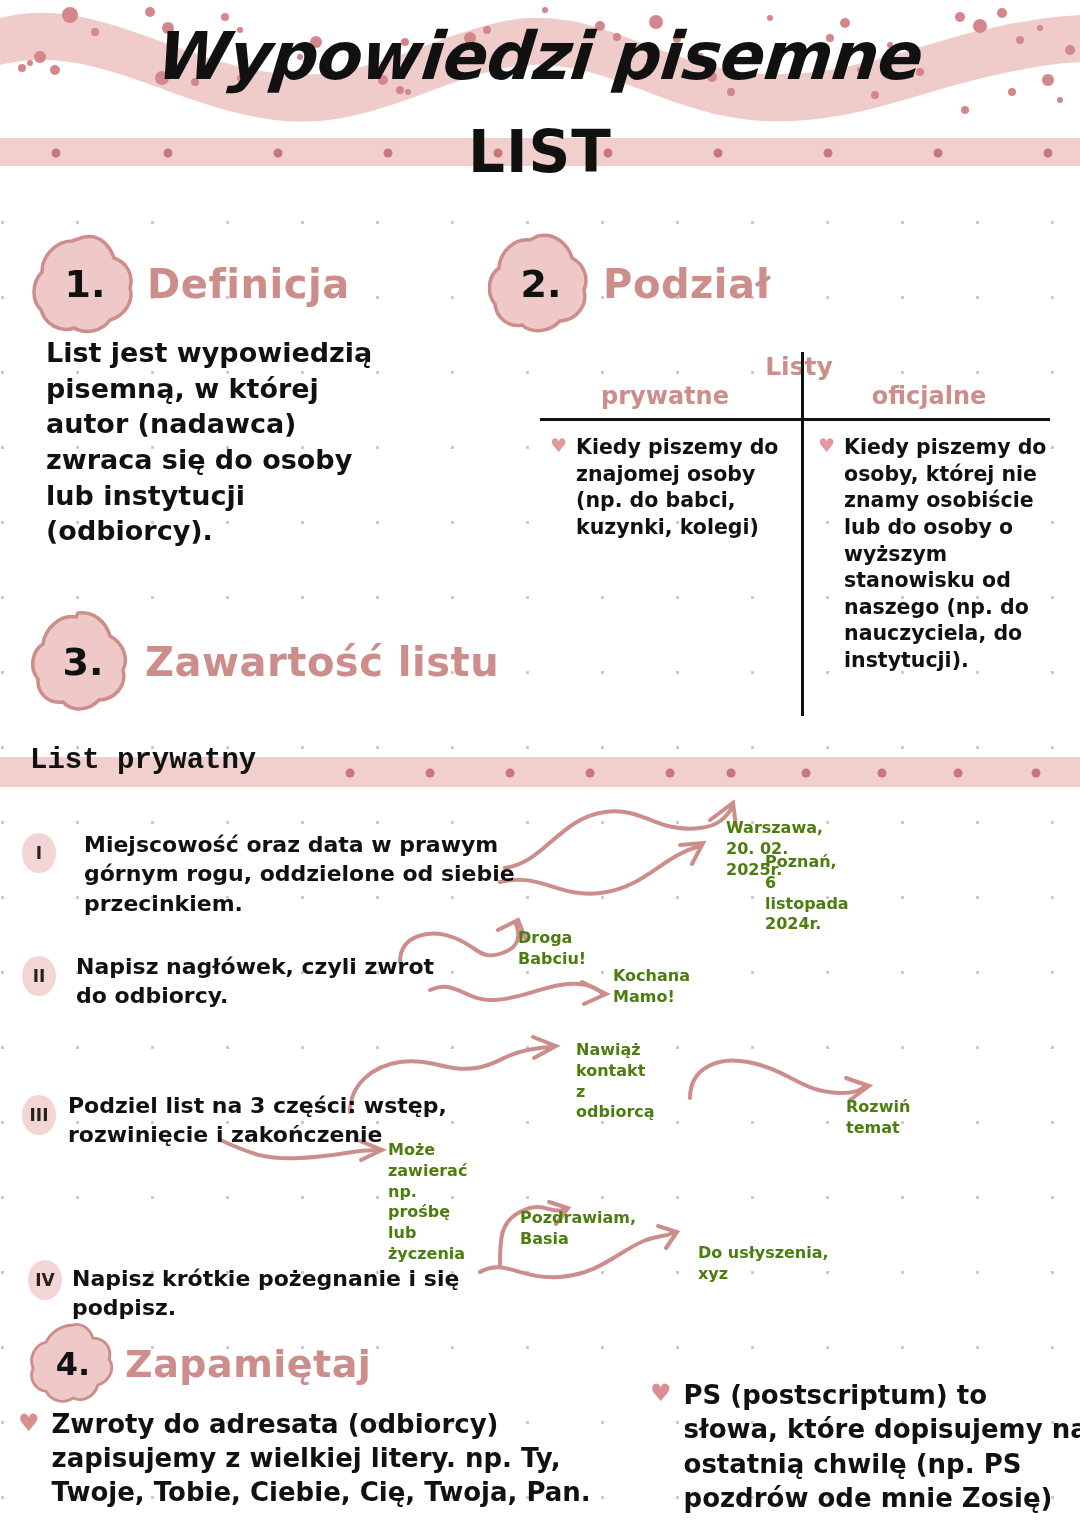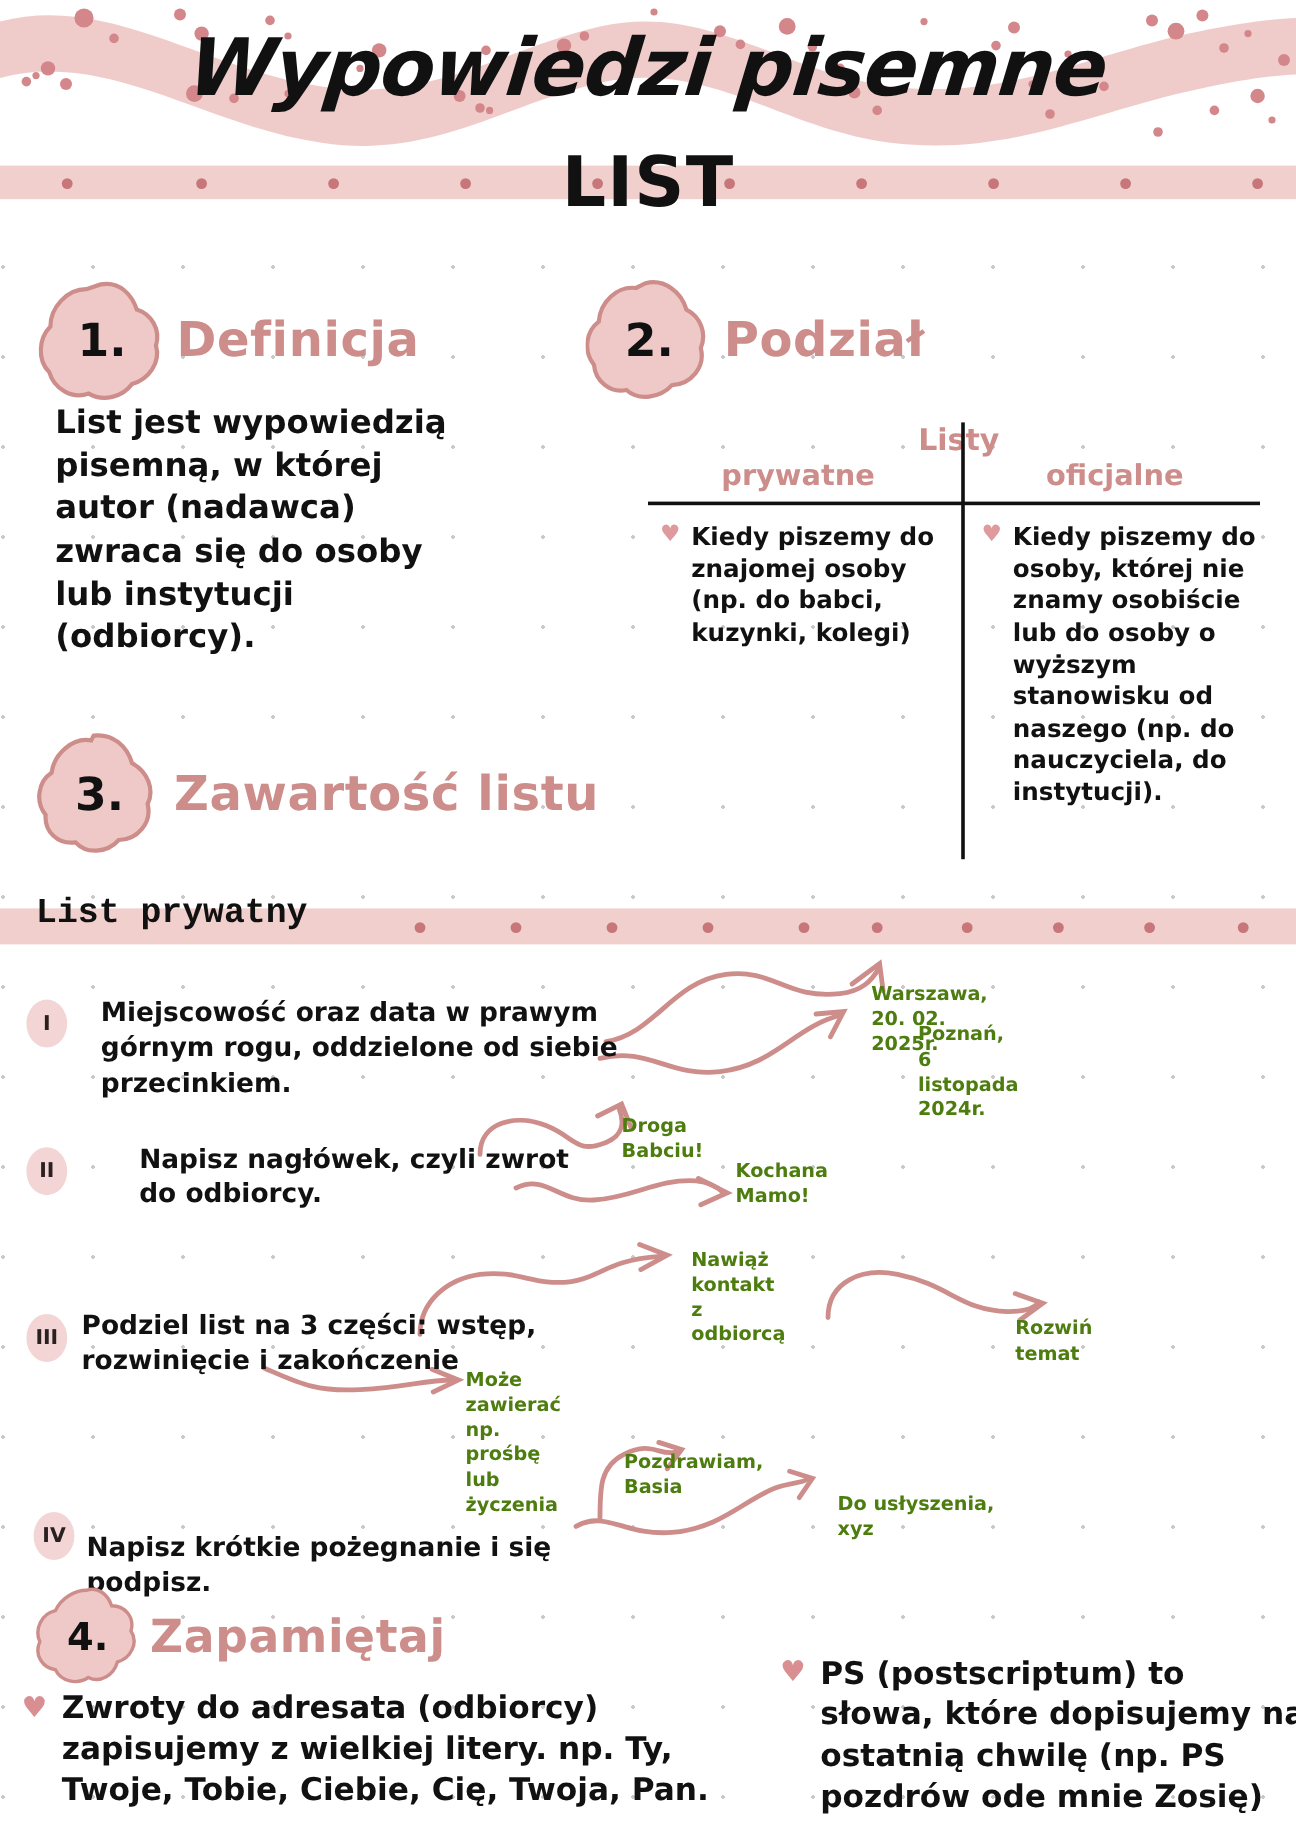--- a/index.html
+++ b/index.html
@@ -359,36 +359,36 @@
 
 <div class="roman-item">
   <div class="roman-marker" style="left:22px; top:833px;">I</div>
   <div class="roman-text" style="left:84px; top:830px; width:450px;">Miejscowość oraz data w prawym górnym rogu, oddzielone od siebie przecinkiem.</div>
   <div class="example" style="left:726px; top:818px;">Warszawa, 20. 02. 2025r.</div>
   <div class="example" style="left:765px; top:852px;">Poznań, 6 listopada 2024r.</div>
 </div>
 
 <div class="roman-item">
   <div class="roman-marker" style="left:22px; top:956px;">II</div>
-  <div class="roman-text" style="left:76px; top:952px; width:370px;margin-left:40px;">Napisz nagłówek, czyli zwrot do odbiorcy.</div>
+  <div class="roman-text" style="left:76px; top:952px; width:370px;">Napisz nagłówek, czyli zwrot do odbiorcy.</div>
   <div class="example" style="left:518px; top:928px;">Droga Babciu!</div>
   <div class="example" style="left:613px; top:966px;">Kochana Mamo!</div>
 </div>
 
 <div class="roman-item">
   <div class="roman-marker" style="left:22px; top:1095px;">III</div>
   <div class="roman-text" style="left:68px; top:1091px; width:470px;">Podziel list na 3 części: wstęp, rozwinięcie i zakończenie</div>
   <div class="example" style="left:576px; top:1040px;">Nawiąż kontakt z odbiorcą</div>
   <div class="example" style="left:846px; top:1097px;">Rozwiń temat</div>
   <div class="example" style="left:388px; top:1140px;">Może zawierać np. prośbę lub życzenia</div>
 </div>
 
 <div class="roman-item">
   <div class="roman-marker" style="left:28px; top:1260px;">IV</div>
-  <div class="roman-text" style="left:72px; top:1264px; width:430px;margin-top:12px;">Napisz krótkie pożegnanie i się podpisz.</div>
+  <div class="roman-text" style="left:72px; top:1264px; width:430px;">Napisz krótkie pożegnanie i się podpisz.</div>
   <div class="example" style="left:520px; top:1208px; width:160px;">Pozdrawiam, Basia</div>
   <div class="example" style="left:698px; top:1243px; width:160px;">Do usłyszenia, xyz</div>
 </div>
 
 <div class="blob-head" style="left:30px; top:1322px;">
   <span class="blob-wrap" style="width:84px; height:84px;">
     <svg viewBox="0 0 104 104" width="84" height="84">
       <path d="M52,4 C64,0 74,8 78,20 C92,20 102,32 98,46 C106,58 98,74 84,78 C80,92 66,100 54,94 C42,102 26,98 20,86 C6,84 -2,70 4,57 C-2,44 6,28 20,25 C26,12 40,4 52,4 Z" fill="#eec9c7" stroke="#cd8d8a" stroke-width="3.5"></path>
     </svg>
     <span class="blob-num" style="width:84px; height:84px; font-size:32px;">4.</span>

